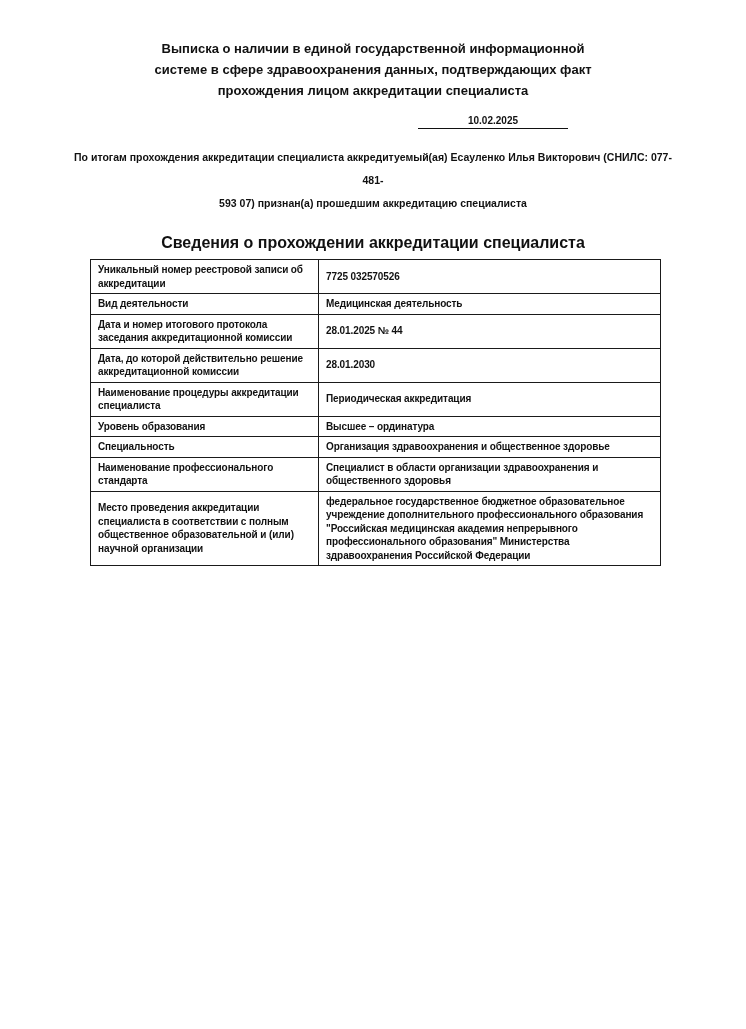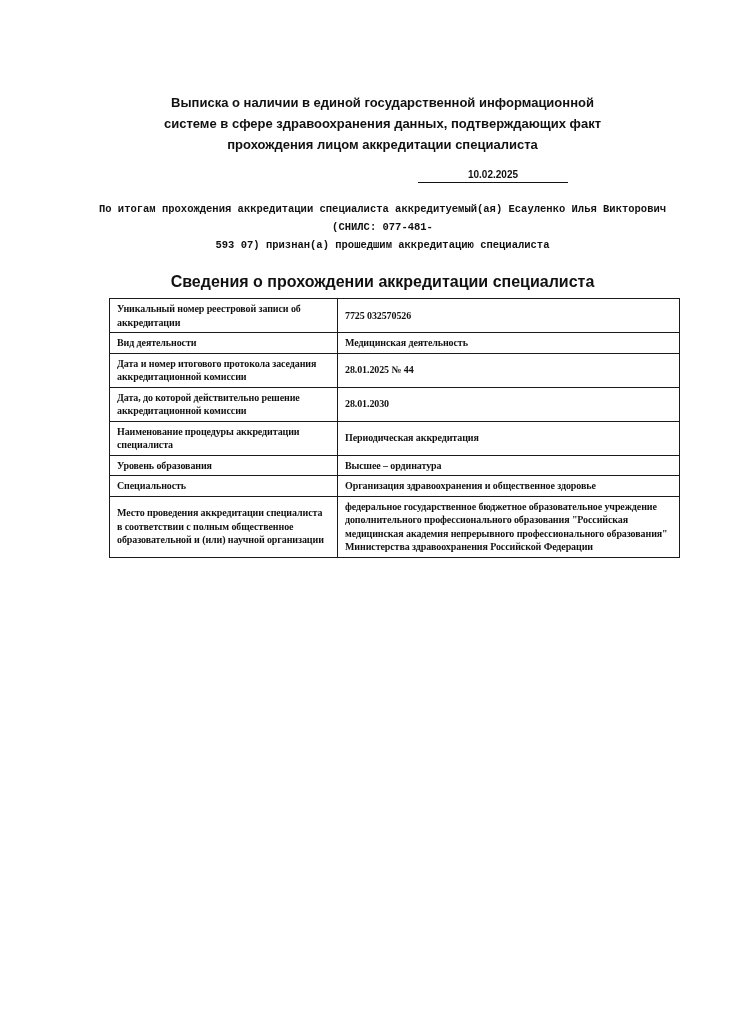--- a/index.html
+++ b/index.html
@@ -10,22 +10,21 @@
   body {
     width: 746px;
     height: 1029px;
     font-family: "Liberation Sans", sans-serif;
     font-weight: bold;
     color: #111111;
     position: relative;
     overflow: hidden;
   }
   .page {
-    padding-top: 92px;
-    margin-left: 19px;
+    padding-top: 38px;
   }
   .doc-title {
     text-align: center;
     font-size: 13px;
     line-height: 21px;
   }
   .date-block {
     width: 150px;
     margin: 14px 178px 0 auto;
     text-align: center;
@@ -38,39 +37,37 @@
   }
   .date-caption {
     display: block;
     padding-top: 2px;
   }
   .intro {
     margin: 17px auto 0;
     max-width: 600px;
     text-align: center;
     font-size: 10.5px;
-    line-height: 18px;
-    font-family: Liberation Mono, monospace;
+    line-height: 23px;
   }
   .section-heading {
     margin-top: 19px;
     text-align: center;
     font-size: 16px;
   }
   .registry-heading {
     margin-top: 7px;
     text-align: center;
     font-size: 13.5px;
   }
   table.acc-table {
     margin: 7px 0 0 90px;
     width: 568px;
     border-collapse: collapse;
     table-layout: fixed;
-    font-family: Liberation Serif, serif;
   }
   table.acc-table td {
     border: 1.5px solid #1a1a1a;
     padding: 3px 7px;
     vertical-align: middle;
     font-size: 10px;
     line-height: 13.5px;
     letter-spacing: -0.1px;
   }
   td.cell-label {
@@ -127,19 +124,23 @@
       </tr>
       <tr>
         <td class="cell-label">Уровень образования</td>
         <td class="cell-value">Высшее – ординатура</td>
       </tr>
       <tr>
         <td class="cell-label">Специальность</td>
         <td class="cell-value">Организация здравоохранения и общественное здоровье</td>
       </tr>
       <tr>
+        <td class="cell-label">Наименование профессионального стандарта</td>
+        <td class="cell-value">Специалист в области организации здравоохранения и общественного здоровья</td>
+      </tr>
+      <tr>
         <td class="cell-label">Место проведения аккредитации специалиста в соответствии с полным общественное образовательной и (или) научной организации</td>
         <td class="cell-value">федеральное государственное бюджетное образовательное учреждение дополнительного профессионального образования "Российская медицинская академия непрерывного профессионального образования" Министерства здравоохранения Российской Федерации</td>
       </tr>
     </tbody>
   </table>
 
 </div>
 
 </body></html>

